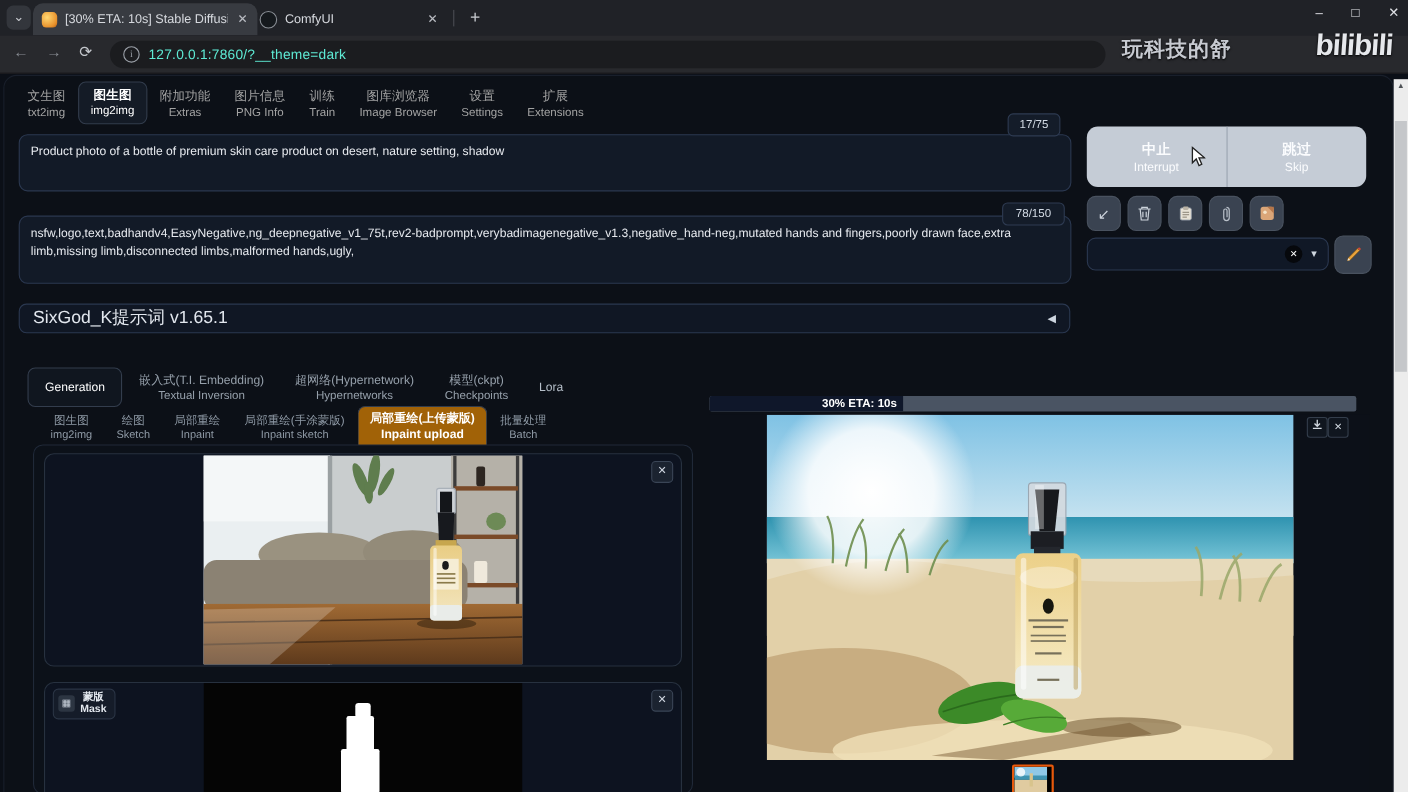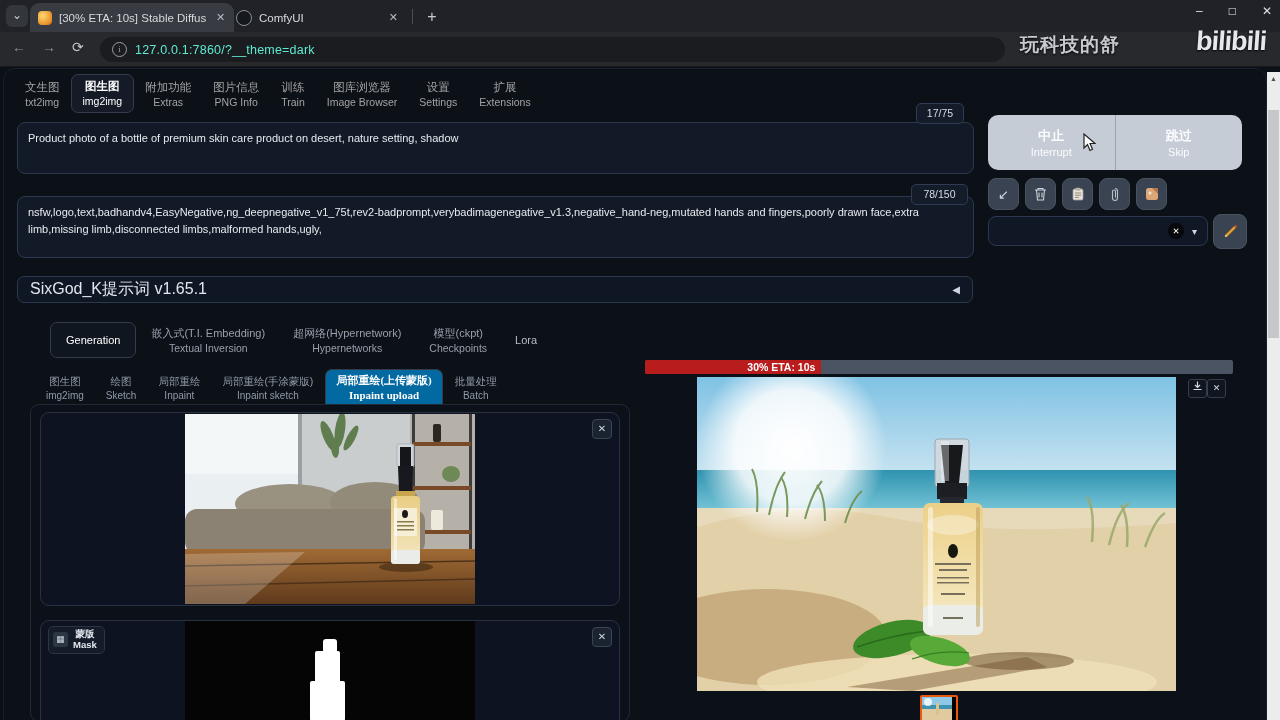--- a/index.html
+++ b/index.html
@@ -50,34 +50,34 @@
        border-radius:5px;color:#d3dbe5;font-size:10.5px;line-height:19px;text-align:center;z-index:5;}
   .pbox{position:absolute;left:17px;width:957px;background:#121a27;border:1px solid #2b3850;
        border-radius:8px;color:#e7eaef;font-size:11px;line-height:1.55;padding:7px 10px;
        box-sizing:border-box;overflow:hidden;}
   .accordion{position:absolute;left:17px;top:276px;width:956px;height:27px;background:#101724;
        border:1px solid #2b3850;border-radius:7px;display:flex;align-items:center;
        justify-content:space-between;padding:0 12px;box-sizing:border-box;}
   .accordion .alabel{color:#e2e7ee;font-size:16px;}
   .accordion .aarrow{color:#cdd5df;font-size:10px;}
   
-  .gen-tabs{position:absolute;left:25px;top:322px;display:flex;align-items:center;gap:2px;margin-left:25px;}
+  .gen-tabs{position:absolute;left:25px;top:334px;display:flex;align-items:center;gap:2px;}
   .gtab{padding:3px 13px;text-align:center;color:#96a0ab;}
   .gtab .l1{font-size:11px;}
   .gtab .l2{font-size:10.5px;margin-top:1px;}
   .gtab.active{border:1px solid #333d4d;background:#10161f;border-radius:7px;color:#fff;
        padding:11px 15px;}
   .gtab.single{color:#b6bfc9;}
   
   .mode-tabs{position:absolute;left:36px;top:369px;display:flex;align-items:flex-end;gap:2px;}
   .stab{padding:3px 10px 5px;text-align:center;color:#8f9aa6;}
   .stab .l1{font-size:10.5px;}
   .stab .l2{font-size:10px;margin-top:1px;}
-  .stab.active{background:#0369a1;border:1px solid #323c4c;border-bottom:none;
-       border-radius:7px 7px 0 0;color:#fff;font-family:Liberation Serif, serif;}
+  .stab.active{background:#a16207;border:1px solid #323c4c;border-bottom:none;
+       border-radius:7px 7px 0 0;color:#fff;}
   .stab.active .l1,.stab.active .l2{font-weight:700;font-size:11px;}
   .left-outer{position:absolute;left:30px;top:404px;width:598px;height:316px;
        border:1px solid #202938;border-radius:9px;background:#0c1119;}
   .img-panel{position:absolute;left:40px;top:412px;width:578px;height:192px;background:#0d1320;
        border:1px solid #27313f;border-radius:9px;overflow:hidden;}
   .mask-panel{position:absolute;left:40px;top:620px;width:578px;height:100px;background:#0d1320;
        border:1px solid #27313f;border-radius:9px 9px 0 0;overflow:hidden;}
   .panel-close{position:absolute;right:7px;top:6px;width:18px;height:18px;background:#1b2330;
        border:1px solid #3a4556;border-radius:4px;color:#cfd6e0;font-size:10px;line-height:17px;
        text-align:center;z-index:4;}
@@ -101,21 +101,21 @@
   .styles-dd{position:absolute;left:988px;top:216px;width:220px;height:30px;background:#101826;
        border:1px solid #2b3850;border-radius:8px;display:flex;align-items:center;
        justify-content:flex-end;gap:8px;padding:0 10px;box-sizing:border-box;}
   .dd-x{width:16px;height:16px;border-radius:50%;background:#06080c;color:#fff;font-size:8.5px;
        line-height:16px;text-align:center;}
   .dd-caret{color:#cfd6df;font-size:10px;}
   .pencil-btn{position:absolute;left:1213px;top:214px;width:32px;height:33px;background:#3a4351;
        border:1px solid #49525f;border-radius:8px;display:flex;align-items:center;justify-content:center;}
   .progress{position:absolute;left:645px;top:360px;width:588px;height:14px;background:#4a5463;
        border-radius:2px;overflow:hidden;}
-  .progress .fill{height:100%;background:#b91c1c;color:#fff;font-size:10.5px;font-weight:700;
+  .progress .fill{height:100%;background:#0f172a;color:#fff;font-size:10.5px;font-weight:700;
        line-height:14px;text-align:right;padding-right:6px;box-sizing:border-box;white-space:nowrap;}
   .gallery-bg{position:absolute;left:645px;top:377px;width:600px;height:343px;background:#0c1018;}
   .gen-image{position:absolute;left:697px;top:377px;width:479px;height:314px;}
   .gimg-btn{position:absolute;top:379px;width:17px;height:17px;background:#10161f;
        border:1px solid #343e4c;border-radius:3px;color:#d2d9e1;font-size:9px;line-height:16px;
        text-align:center;z-index:6;}
   .thumb{position:absolute;left:920px;top:695px;width:34px;height:28px;border:2px solid #e8590c;
        border-radius:2px;overflow:hidden;background:#000;}
   
   .scrollbar{position:absolute;left:1267px;top:72px;width:13px;height:648px;background:#ececec;}

